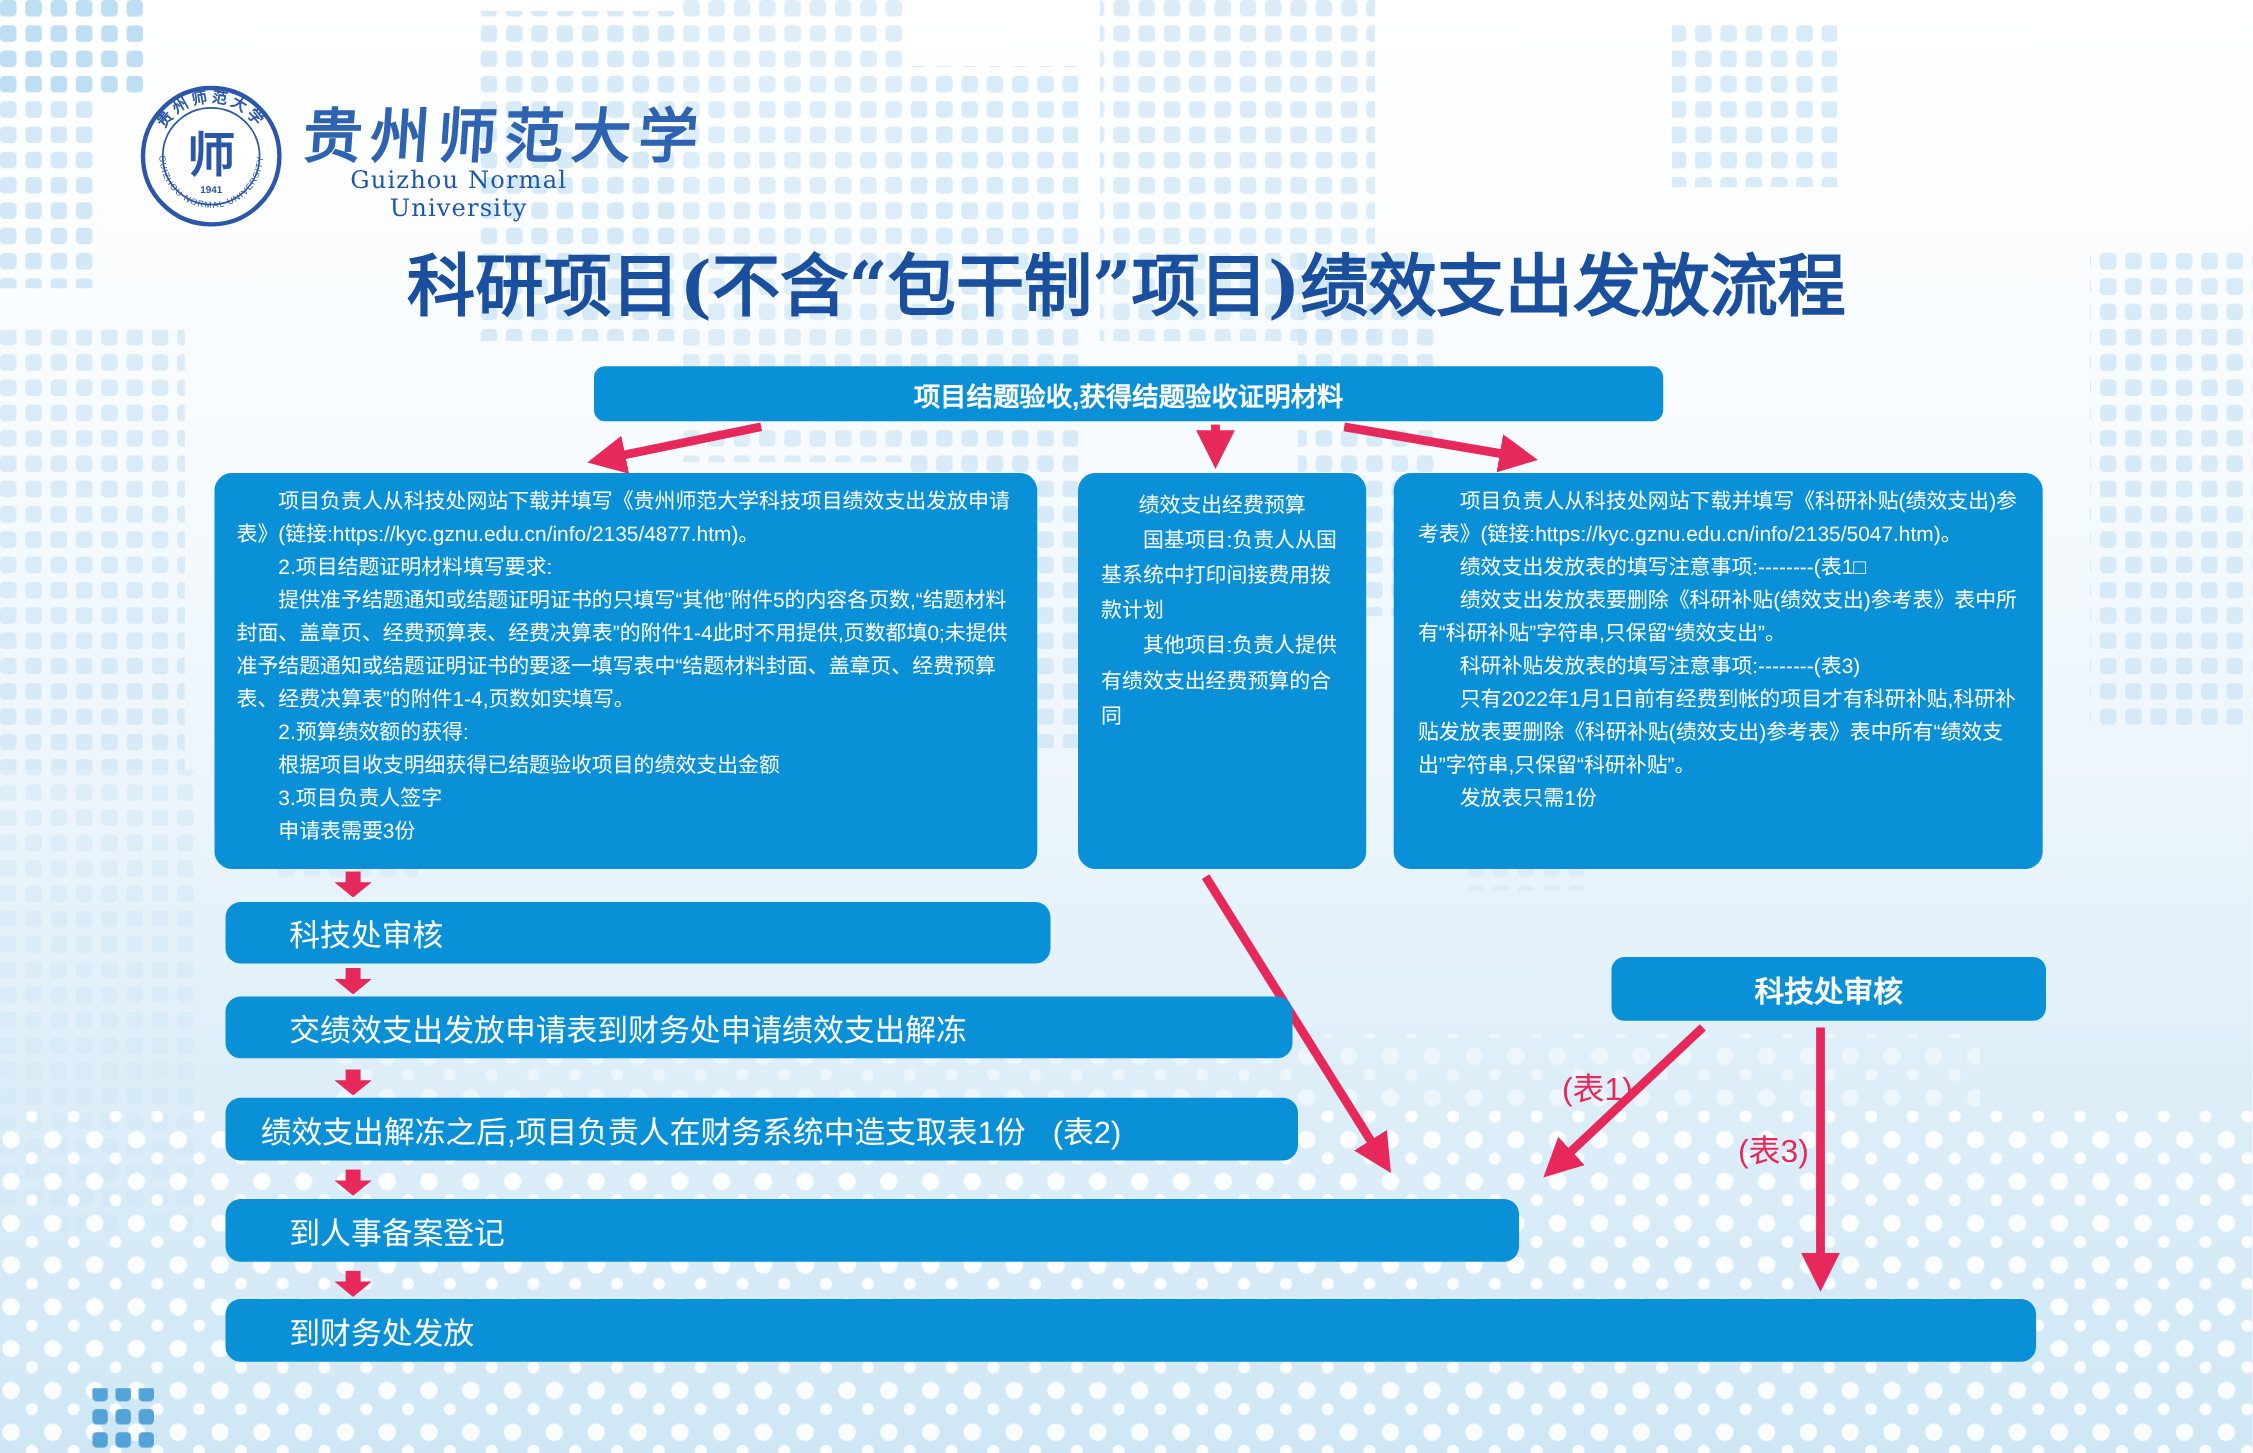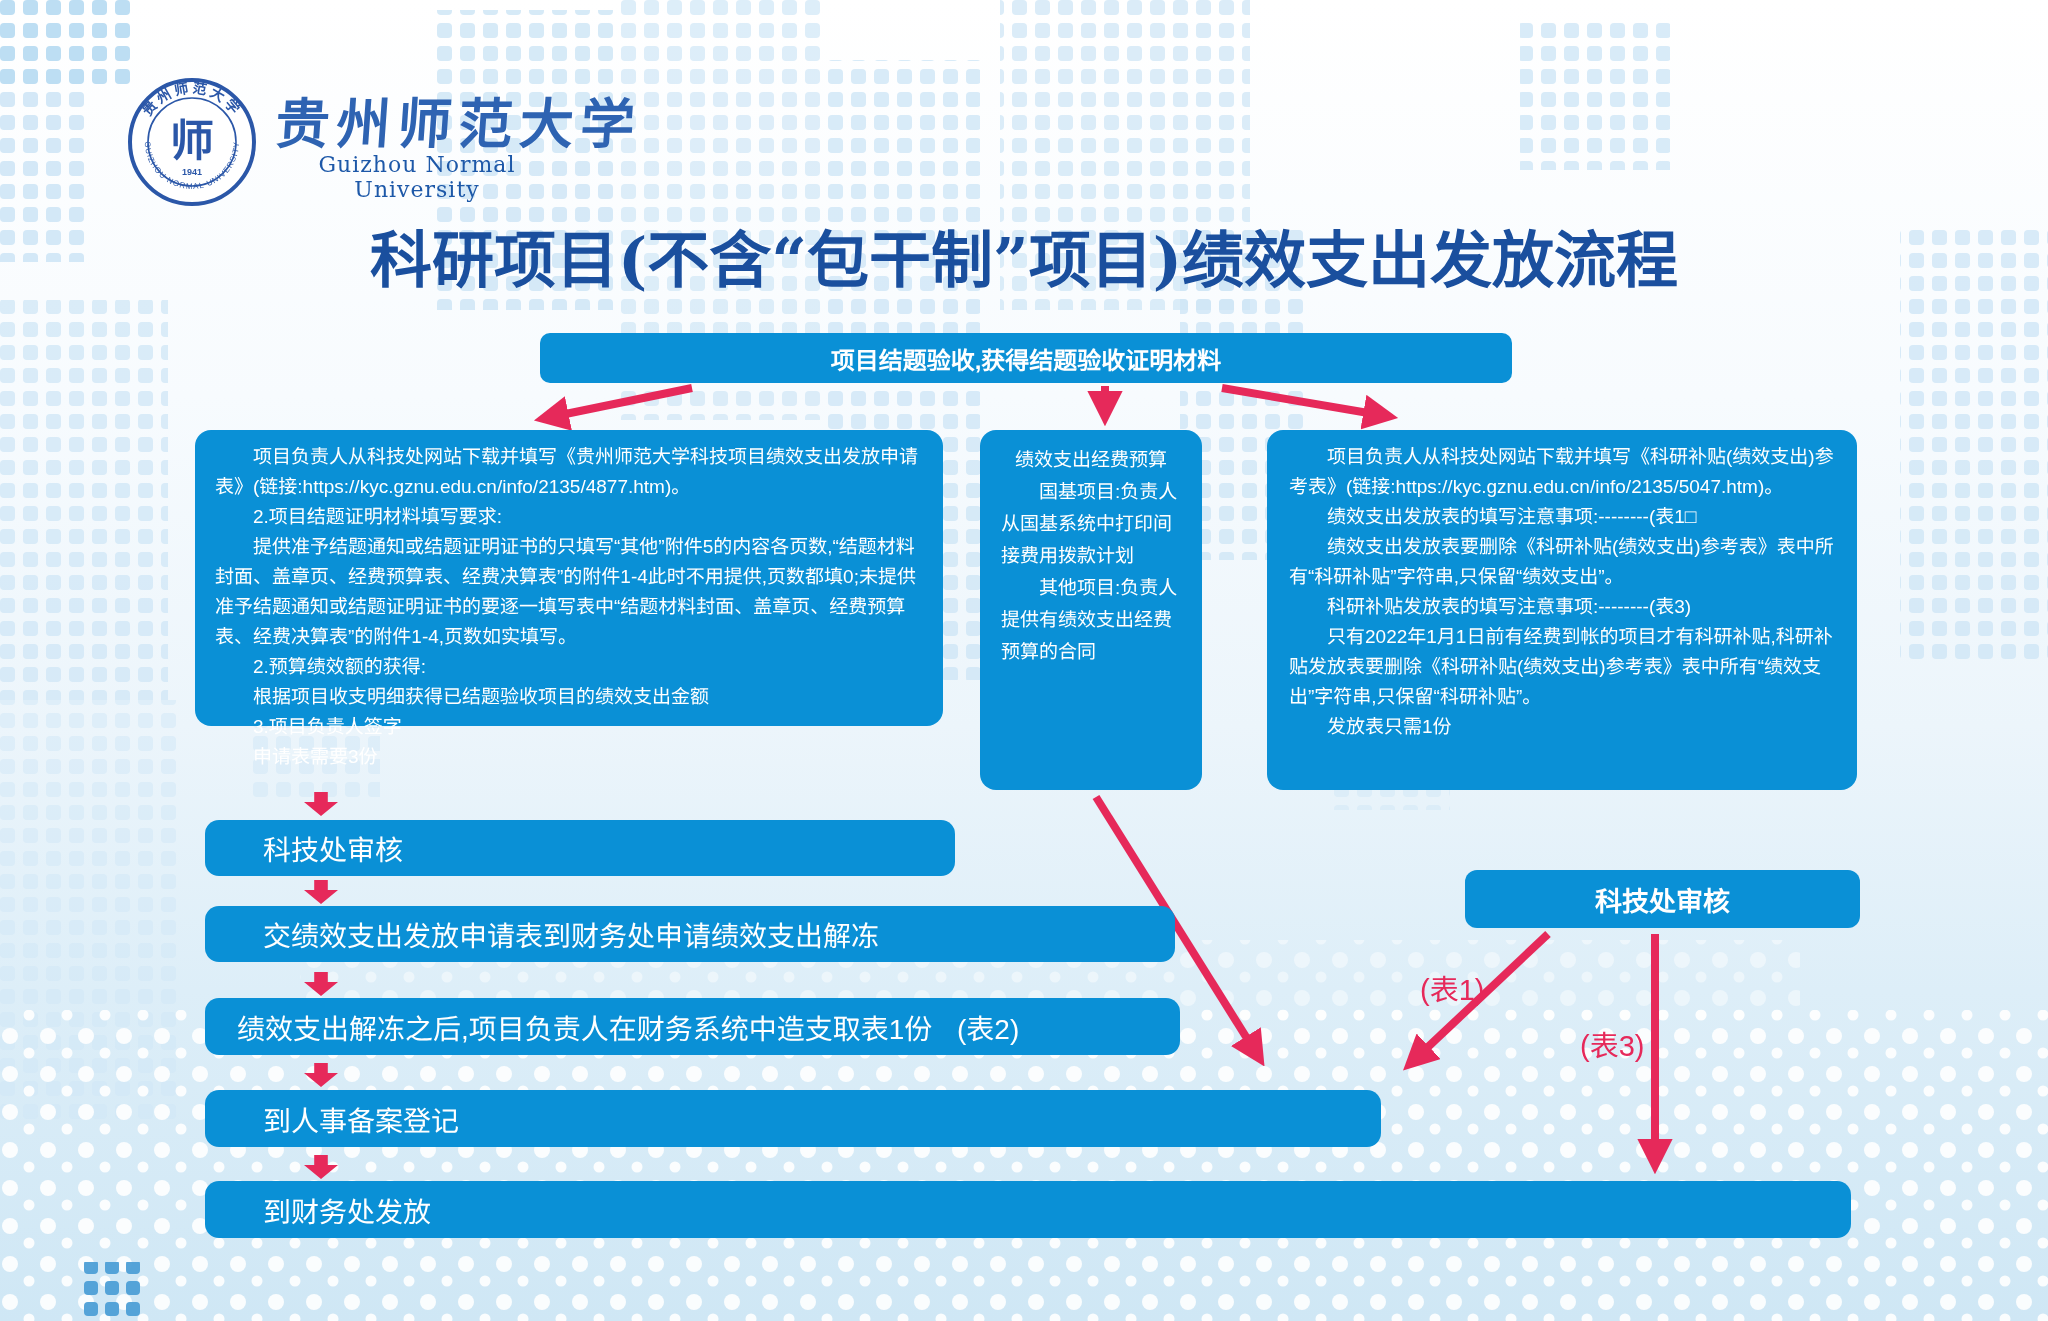--- a/index.html
+++ b/index.html
@@ -13,22 +13,22 @@
   .uni-en{position:absolute;left:272px;top:152px;width:290px;text-align:center;
     font-family:"DejaVu Serif",serif;font-size:22px;color:#1d58a8;letter-spacing:1px;z-index:2;}
   .title{position:absolute;left:0;top:210px;width:100%;text-align:center;
     font-family:"DejaVu Serif",serif;font-weight:bold;font-size:62px;color:#1a4f9e;z-index:2;}
   
   .node{position:absolute;background:#0a90d6;color:#ffffff;border-radius:16px;
     box-sizing:border-box;z-index:2;}
   .center{display:flex;align-items:center;justify-content:center;font-weight:bold;}
   .leftpad{display:flex;align-items:center;padding-left:58px;}
   .start{left:540px;top:333px;width:972px;height:50px;font-size:24px;border-radius:10px;}
-  .bigL{left:195px;top:430px;width:748px;height:296px;padding:12px 20px;font-size:19px;line-height:30px;}
-  .bigM{left:980px;top:430px;width:222px;height:360px;padding:14px 21px;font-size:19px;line-height:32px;}
+  .bigL{left:195px;top:430px;width:748px;height:360px;padding:12px 20px;font-size:19px;line-height:30px;}
+  .bigM{left:980px;top:430px;width:262px;height:360px;padding:14px 21px;font-size:19px;line-height:32px;}
   .bigR{left:1267px;top:430px;width:590px;height:360px;padding:12px 22px;font-size:19px;line-height:30px;}
   .p{margin:0;text-indent:2em;}
   .pc{margin:0;text-align:center;text-indent:0;}
   .step{font-size:28px;border-radius:14px;}
   .s1{left:205px;top:820px;width:750px;height:56px;}
   .s2{left:205px;top:906px;width:970px;height:56px;}
   .s3{left:205px;top:998px;width:975px;height:57px;padding-left:32px;}
   .s4{left:205px;top:1090px;width:1176px;height:57px;}
   .s5{left:205px;top:1181px;width:1646px;height:57px;}
   .rev{left:1465px;top:870px;width:395px;height:58px;font-size:27px;border-radius:12px;}

